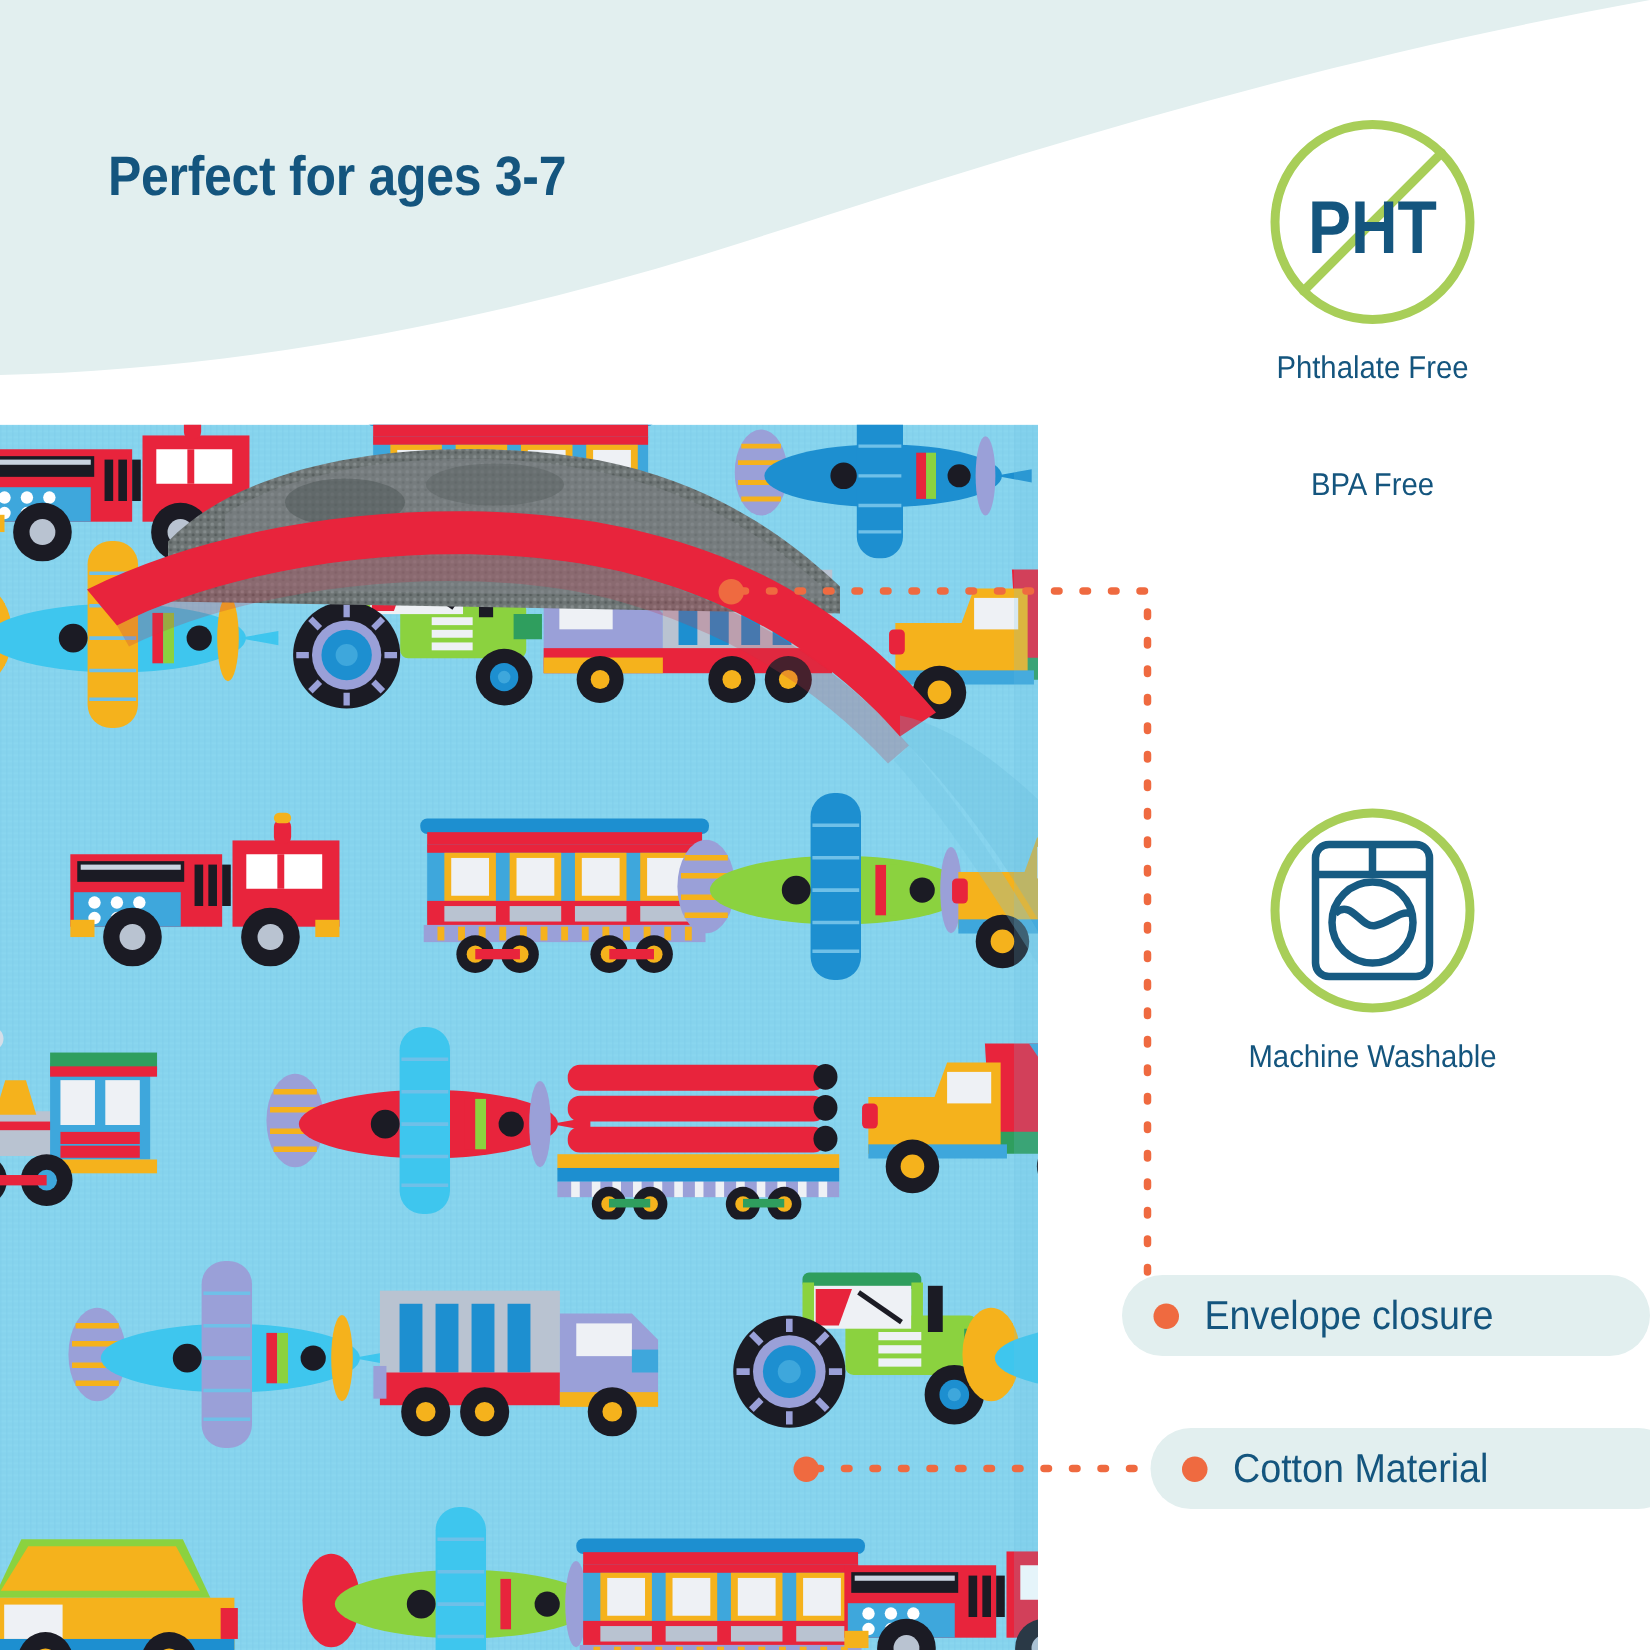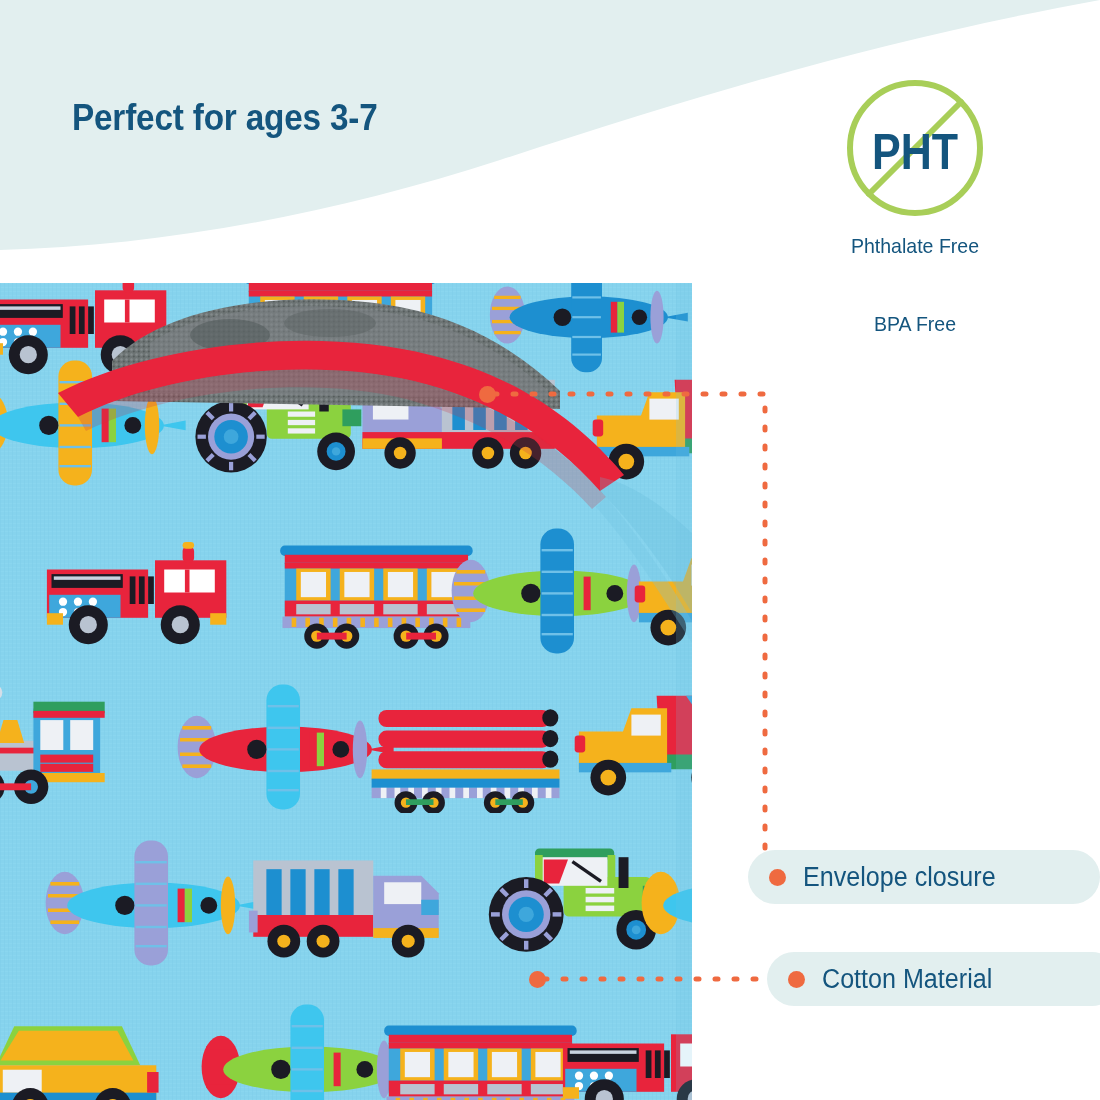--- a/index.html
+++ b/index.html
@@ -450,20 +450,36 @@
       </svg>
       <div class="badge-text-inside">PHT</div>
     </div>
     <div class="badge-label">Phthalate Free</div>
   </div>
 
   <div class="badge" id="badge-bpa">
     <div class="badge-label">BPA Free</div>
   </div>
 
+  <div class="badge" id="badge-washable">
+    <div class="badge-ring-wrap">
+      <svg class="badge-ring" width="140" height="140" viewBox="0 0 140 140">
+        <circle cx="70" cy="70" r="65" fill="none" stroke="#a8ce58" stroke-width="6"></circle>
+        <g fill="none" stroke="#175b82" stroke-width="5" stroke-linejoin="round">
+          <rect x="32" y="26" width="76" height="88" rx="9"></rect>
+          <line x1="32" y1="46" x2="108" y2="46"></line>
+          <line x1="70" y1="26" x2="70" y2="46"></line>
+          <circle cx="70" cy="78" r="27"></circle>
+          <path d="M45 72 C 56 62 62 82 72 80 C 82 78 88 70 95 72"></path>
+        </g>
+      </svg>
+      <div class="badge-text-inside"></div>
+    </div>
+    <div class="badge-label">Machine Washable</div>
+  </div>
 
   <div class="pill" id="pill-envelope">
     <div class="pill-dot"></div>
     <div class="pill-label">Envelope closure</div>
   </div>
 
   <div class="pill" id="pill-cotton">
     <div class="pill-dot"></div>
     <div class="pill-label">Cotton Material</div>
   </div>

